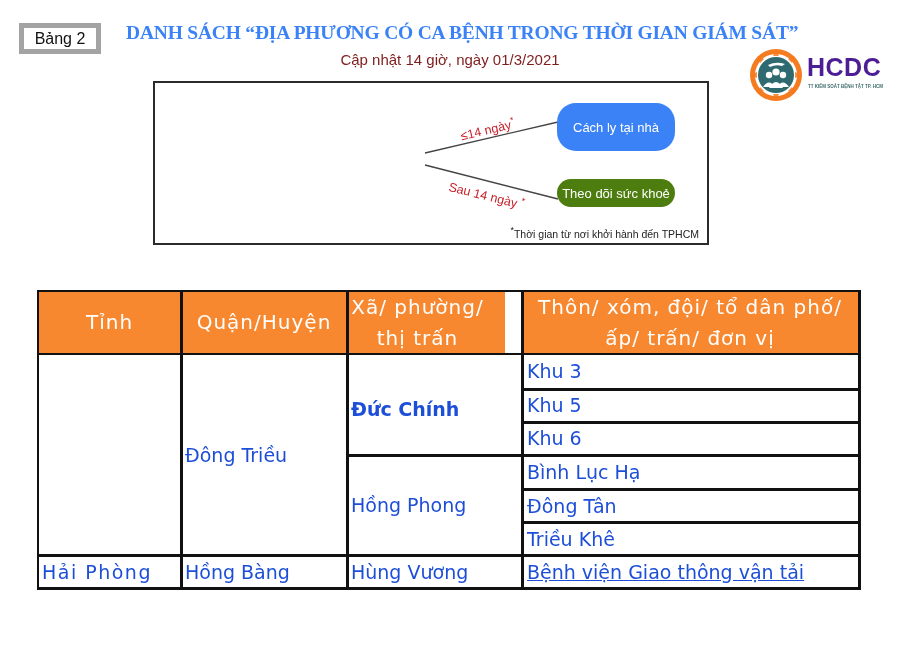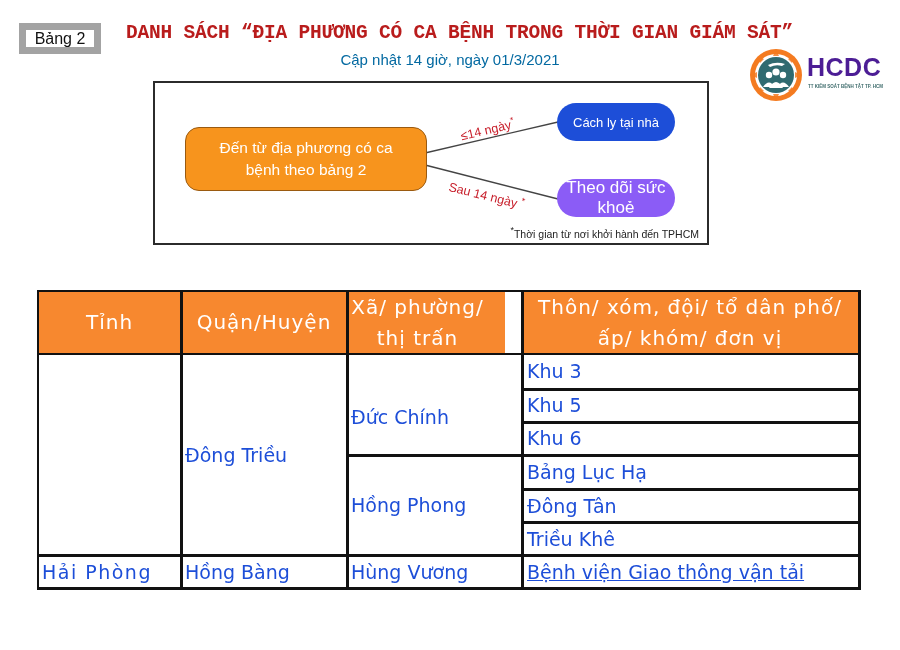--- a/index.html
+++ b/index.html
@@ -3,32 +3,32 @@
 <meta charset="utf-8">
 <style>
   html, body { margin: 0; padding: 0; }
   body {
     width: 900px; height: 650px; background: #ffffff; position: relative; overflow: hidden;
     font-family: "DejaVu Sans", "Liberation Sans", sans-serif;
   }
   .abs { position: absolute; }
   .table-label-box {
     left: 19px; top: 23px; width: 82px; height: 31px;
-    border: 7px solid #a3a3a3; box-sizing: border-box;
+    border: 5px solid #a3a3a3; box-sizing: border-box;
     display: flex; align-items: center; justify-content: center;
     font-family: "Liberation Sans", sans-serif; font-size: 16px; color: #111;
   }
   .main-title {
     left: 126px; top: 22px; width: 660px; text-align: left;
-    font-family: Liberation Mono, monospace; font-weight: bold; font-size: 19.5px;
-    color: #b91c1c; white-space: nowrap; letter-spacing: -0.2px;
+    font-family: Liberation Serif, serif; font-weight: bold; font-size: 19.5px;
+    color: #3b82f6; white-space: nowrap; letter-spacing: -0.2px;
   }
   .subtitle {
     left: 300px; top: 51px; width: 300px; text-align: center;
-    font-family: "Liberation Sans", sans-serif; font-size: 15px; color: #0369a1; white-space: nowrap;
+    font-family: "Liberation Sans", sans-serif; font-size: 15px; color: #7f1d1d; white-space: nowrap;
   }
   
   .logo { left: 748px; top: 47px; width: 140px; height: 56px; }
   .logo-text {
     position: absolute; left: 59px; top: 6px;
     font-family: "Liberation Sans", sans-serif; font-weight: bold; font-size: 25px; color: #4c1d95; letter-spacing: 0.5px;
   }
   .logo-sub {
     position: absolute; left: 60px; top: 37px; font-family: "Liberation Sans", sans-serif;
     font-size: 4.5px; font-weight: bold; color: #3d6b6b; white-space: nowrap;
@@ -40,24 +40,24 @@
   }
   .node {
     position: absolute; display: flex; align-items: center; justify-content: center; text-align: center;
     color: #fff; font-family: "Liberation Sans", sans-serif;
   }
   .node-source {
     left: 30px; top: 44px; width: 240px; height: 62px; background: #f7941d;
     border: 1px solid #9a5a10; border-radius: 14px; font-size: 15.5px; line-height: 22px;
   }
   .node-quarantine {
-    left: 402px; top: 20px; width: 118px; height: 38px; background: #1d4ed8; border-radius: 19px; font-size: 13px;
+    left: 402px; top: 20px; width: 118px; height: 48px; background: #3b82f6; border-radius: 19px; font-size: 13px;
   }
   .node-monitor {
-    left: 402px; top: 96px; width: 118px; height: 38px; background: #8b5cf6; border-radius: 19px; font-size: 17px;
+    left: 402px; top: 96px; width: 118px; height: 28px; background: #4d7c0f; border-radius: 19px; font-size: 13px;
   }
   .edge-label {
     position: absolute; color: #c8202c; font-family: "Liberation Sans", sans-serif; font-size: 12.5px; white-space: nowrap;
   }
   .edge-label sup { font-size: 9px; }
   .flow-note {
     position: absolute; right: 8px; bottom: 4px; font-family: "Liberation Sans", sans-serif; font-size: 10.5px; color: #222; white-space: nowrap;
   }
   .flow-note sup { font-size: 9px; }
   
@@ -109,26 +109,20 @@
   </svg>
   <span class="logo-text">HCDC</span>
   <span class="logo-sub">TT KIỂM SOÁT BỆNH TẬT TP. HCM</span>
 </div>
 
 <div class="abs flow">
   <svg class="abs" style="left:0;top:0" width="552" height="160">
     <line x1="270" y1="70" x2="403" y2="39" stroke="#444" stroke-width="1.3"></line>
     <line x1="270" y1="82" x2="403" y2="116" stroke="#444" stroke-width="1.3"></line>
   </svg>
-  <div class="node node-source">
-    <div>
-      <div>Đến từ địa phương có ca</div>
-      <div>bệnh theo bảng 2</div>
-    </div>
-  </div>
   <div class="edge-label" style="left:305px;top:38px;transform:rotate(-13deg);">
     <span>≤14 ngày</span><sup>*</sup>
   </div>
   <div class="edge-label" style="left:293px;top:104px;transform:rotate(14deg);">
     <span>Sau 14 ngày</span> <sup>*</sup>
   </div>
   <div class="node node-quarantine">Cách ly tại nhà</div>
   <div class="node node-monitor">Theo dõi sức khoẻ</div>
   <div class="flow-note">
     <sup>*</sup><span>Thời gian từ nơi khởi hành đến TPHCM</span>
@@ -141,32 +135,32 @@
   <div class="cell hdr" style="left:144px;top:1px;width:166px;height:63px;">Quận/Huyện</div>
   <div class="cell hdr" style="left:293px;top:1px;width:175px;height:63px;">
     <div>
       <div>Xã/ phường/</div>
       <div>thị trấn</div>
     </div>
   </div>
   <div class="cell hdr" style="left:485px;top:1px;width:336px;height:63px;">
     <div>
       <div>Thôn/ xóm, đội/ tổ dân phố/</div>
-      <div>ấp/ khóm/ đơn vị</div>
+      <div>ấp/ trấn/ đơn vị</div>
     </div>
   </div>
 
   <div class="cell" style="left:148px;top:64px;width:160px;height:201px;">Đông Triều</div>
-  <div class="cell" style="left:314px;top:76px;width:170px;height:101px;">Đức Chính</div>
+  <div class="cell" style="left:314px;top:68px;width:170px;height:101px;font-weight:bold;">Đức Chính</div>
   <div class="cell" style="left:314px;top:165px;width:170px;height:100px;">Hồng Phong</div>
 
   <div class="cell" style="left:490px;top:64px;width:330px;height:34px;">Khu 3</div>
   <div class="cell" style="left:490px;top:98px;width:330px;height:33px;">Khu 5</div>
   <div class="cell" style="left:490px;top:131px;width:330px;height:34px;">Khu 6</div>
-  <div class="cell" style="left:490px;top:165px;width:330px;height:34px;">Bảng Lục Hạ</div>
+  <div class="cell" style="left:490px;top:165px;width:330px;height:34px;">Bình Lục Hạ</div>
   <div class="cell" style="left:490px;top:199px;width:330px;height:33px;">Đông Tân</div>
   <div class="cell" style="left:490px;top:232px;width:330px;height:33px;">Triều Khê</div>
 
   <div class="cell" style="left:5px;top:265px;width:139px;height:33px;letter-spacing:1.5px;">Hải Phòng</div>
   <div class="cell" style="left:148px;top:265px;width:160px;height:33px;">Hồng Bàng</div>
   <div class="cell" style="left:314px;top:265px;width:170px;height:33px;">Hùng Vương</div>
   <div class="cell" style="left:490px;top:265px;width:330px;height:33px;text-decoration:underline;">Bệnh viện Giao thông vận tải</div>
 
   <div class="line" style="left:0;top:0;width:823px;height:2px;"></div>
   <div class="line" style="left:0;top:63px;width:823px;height:2px;"></div>

